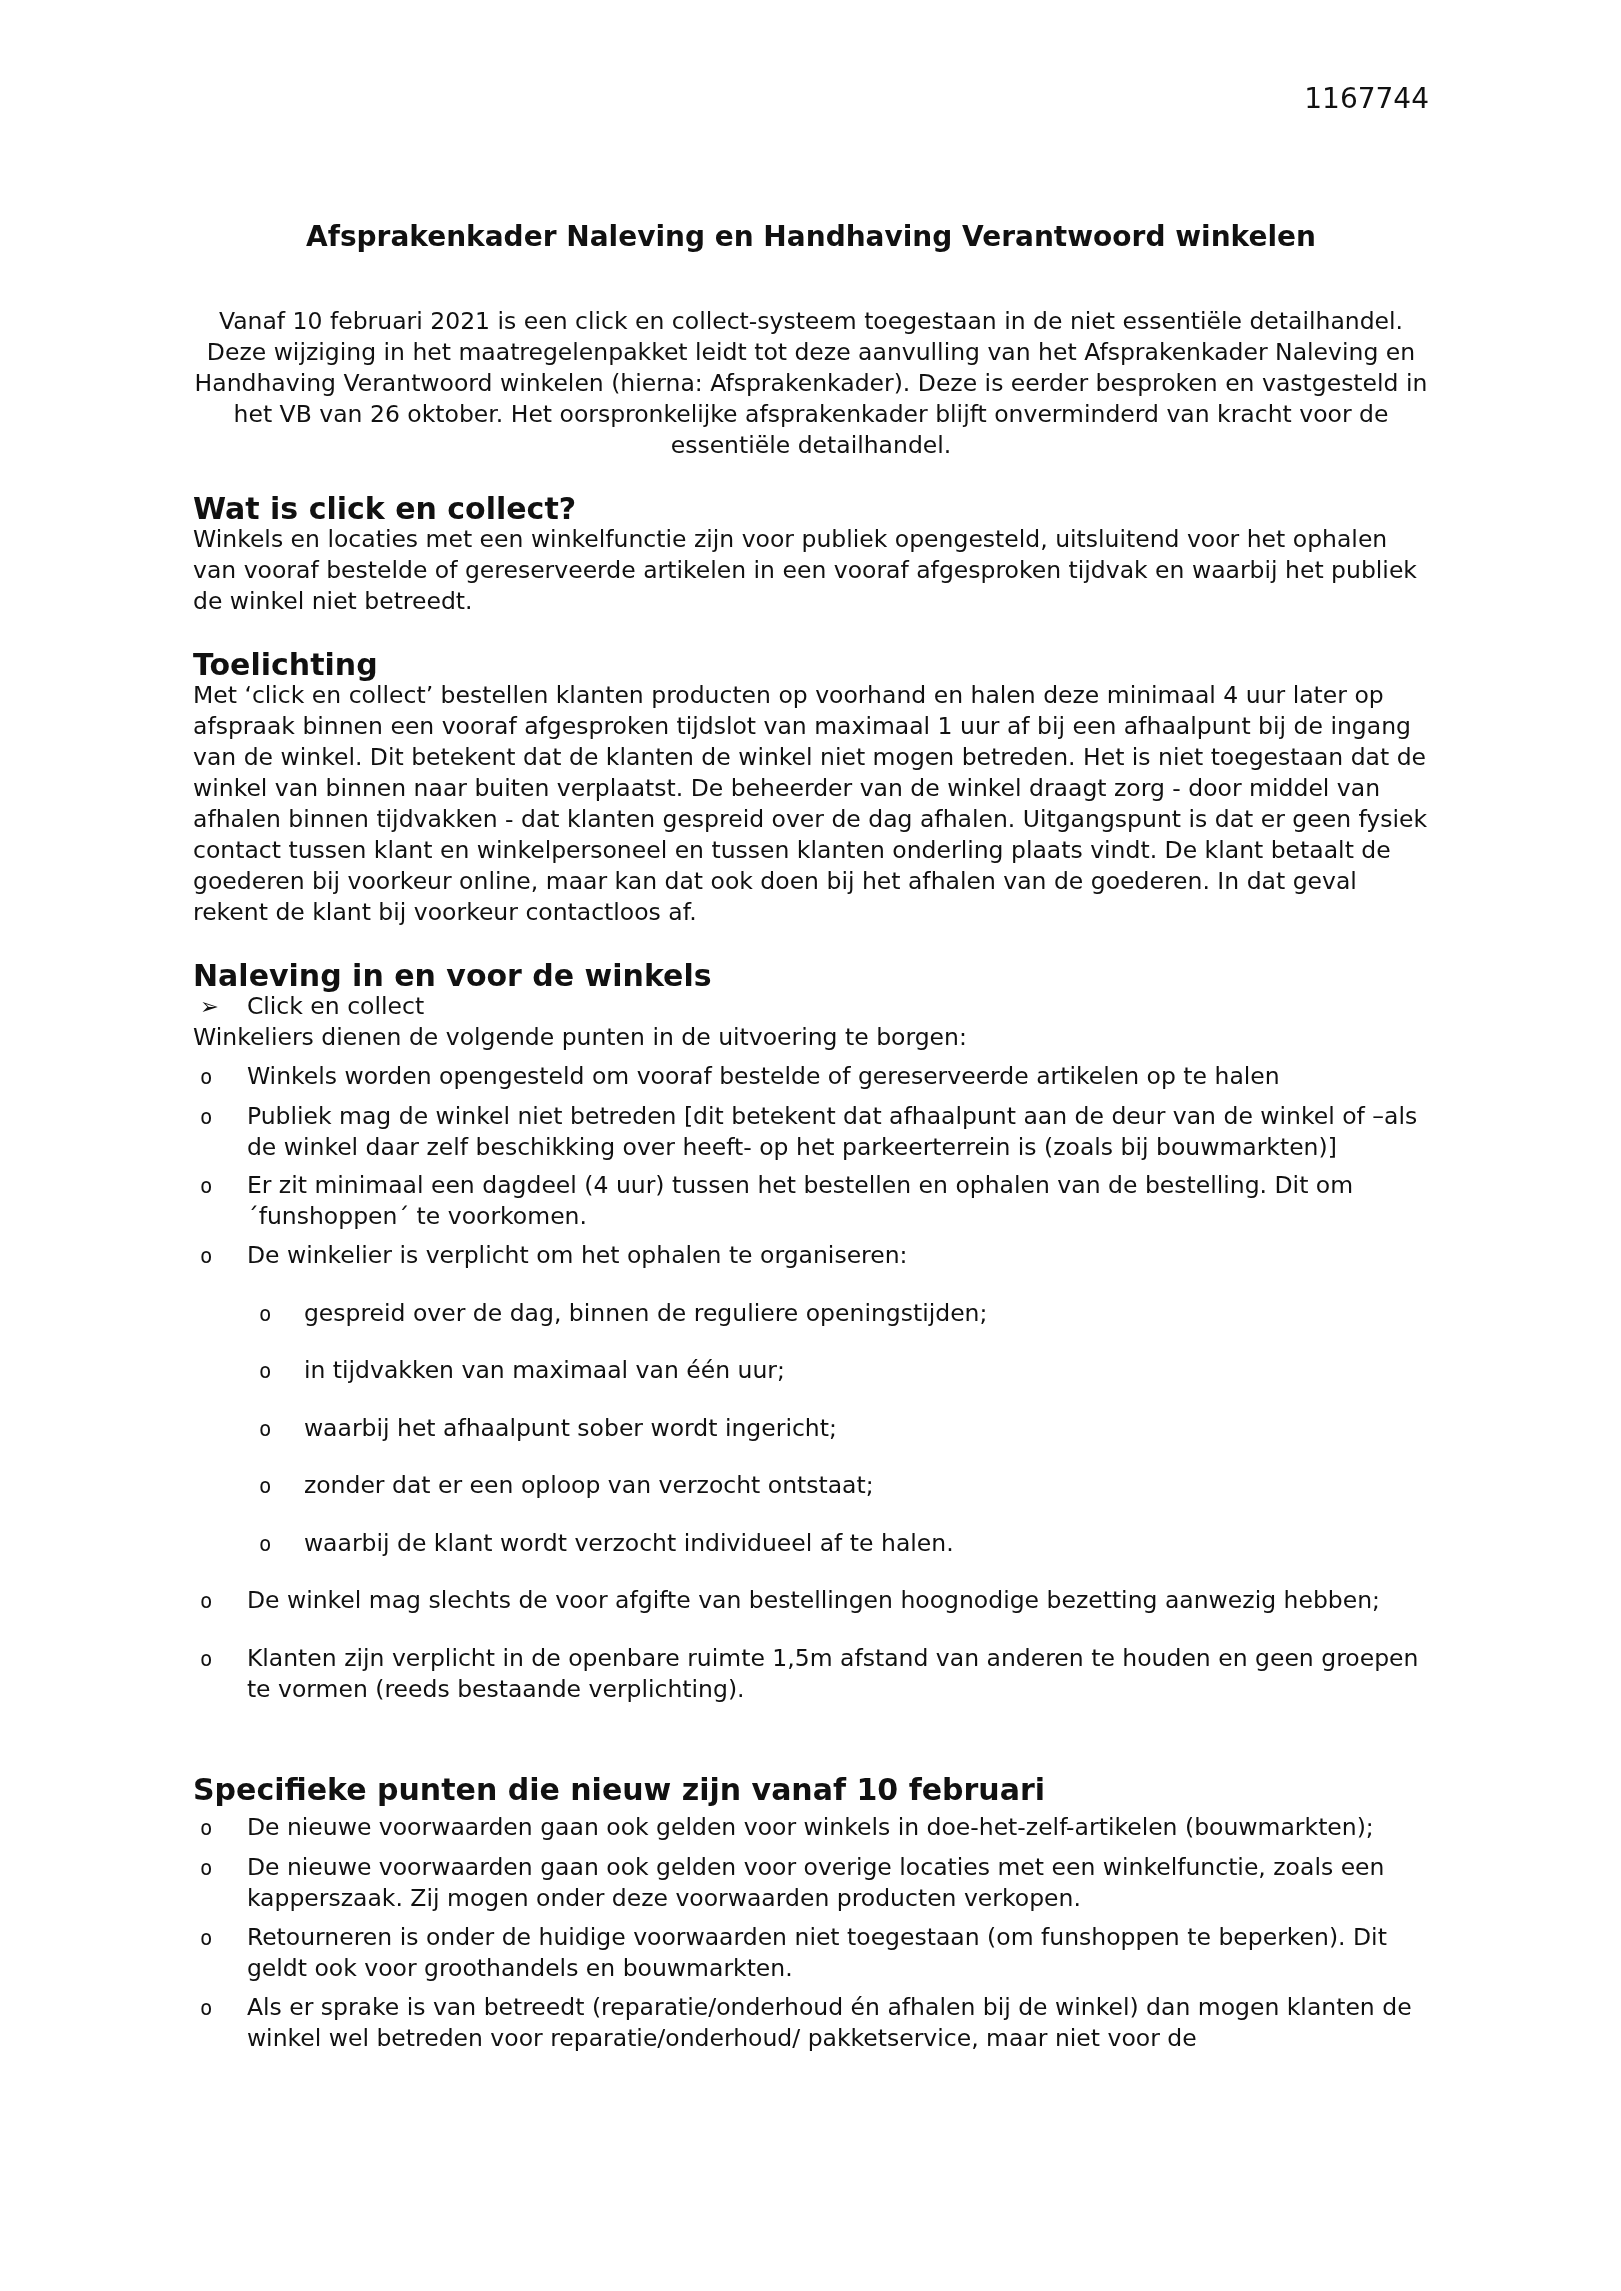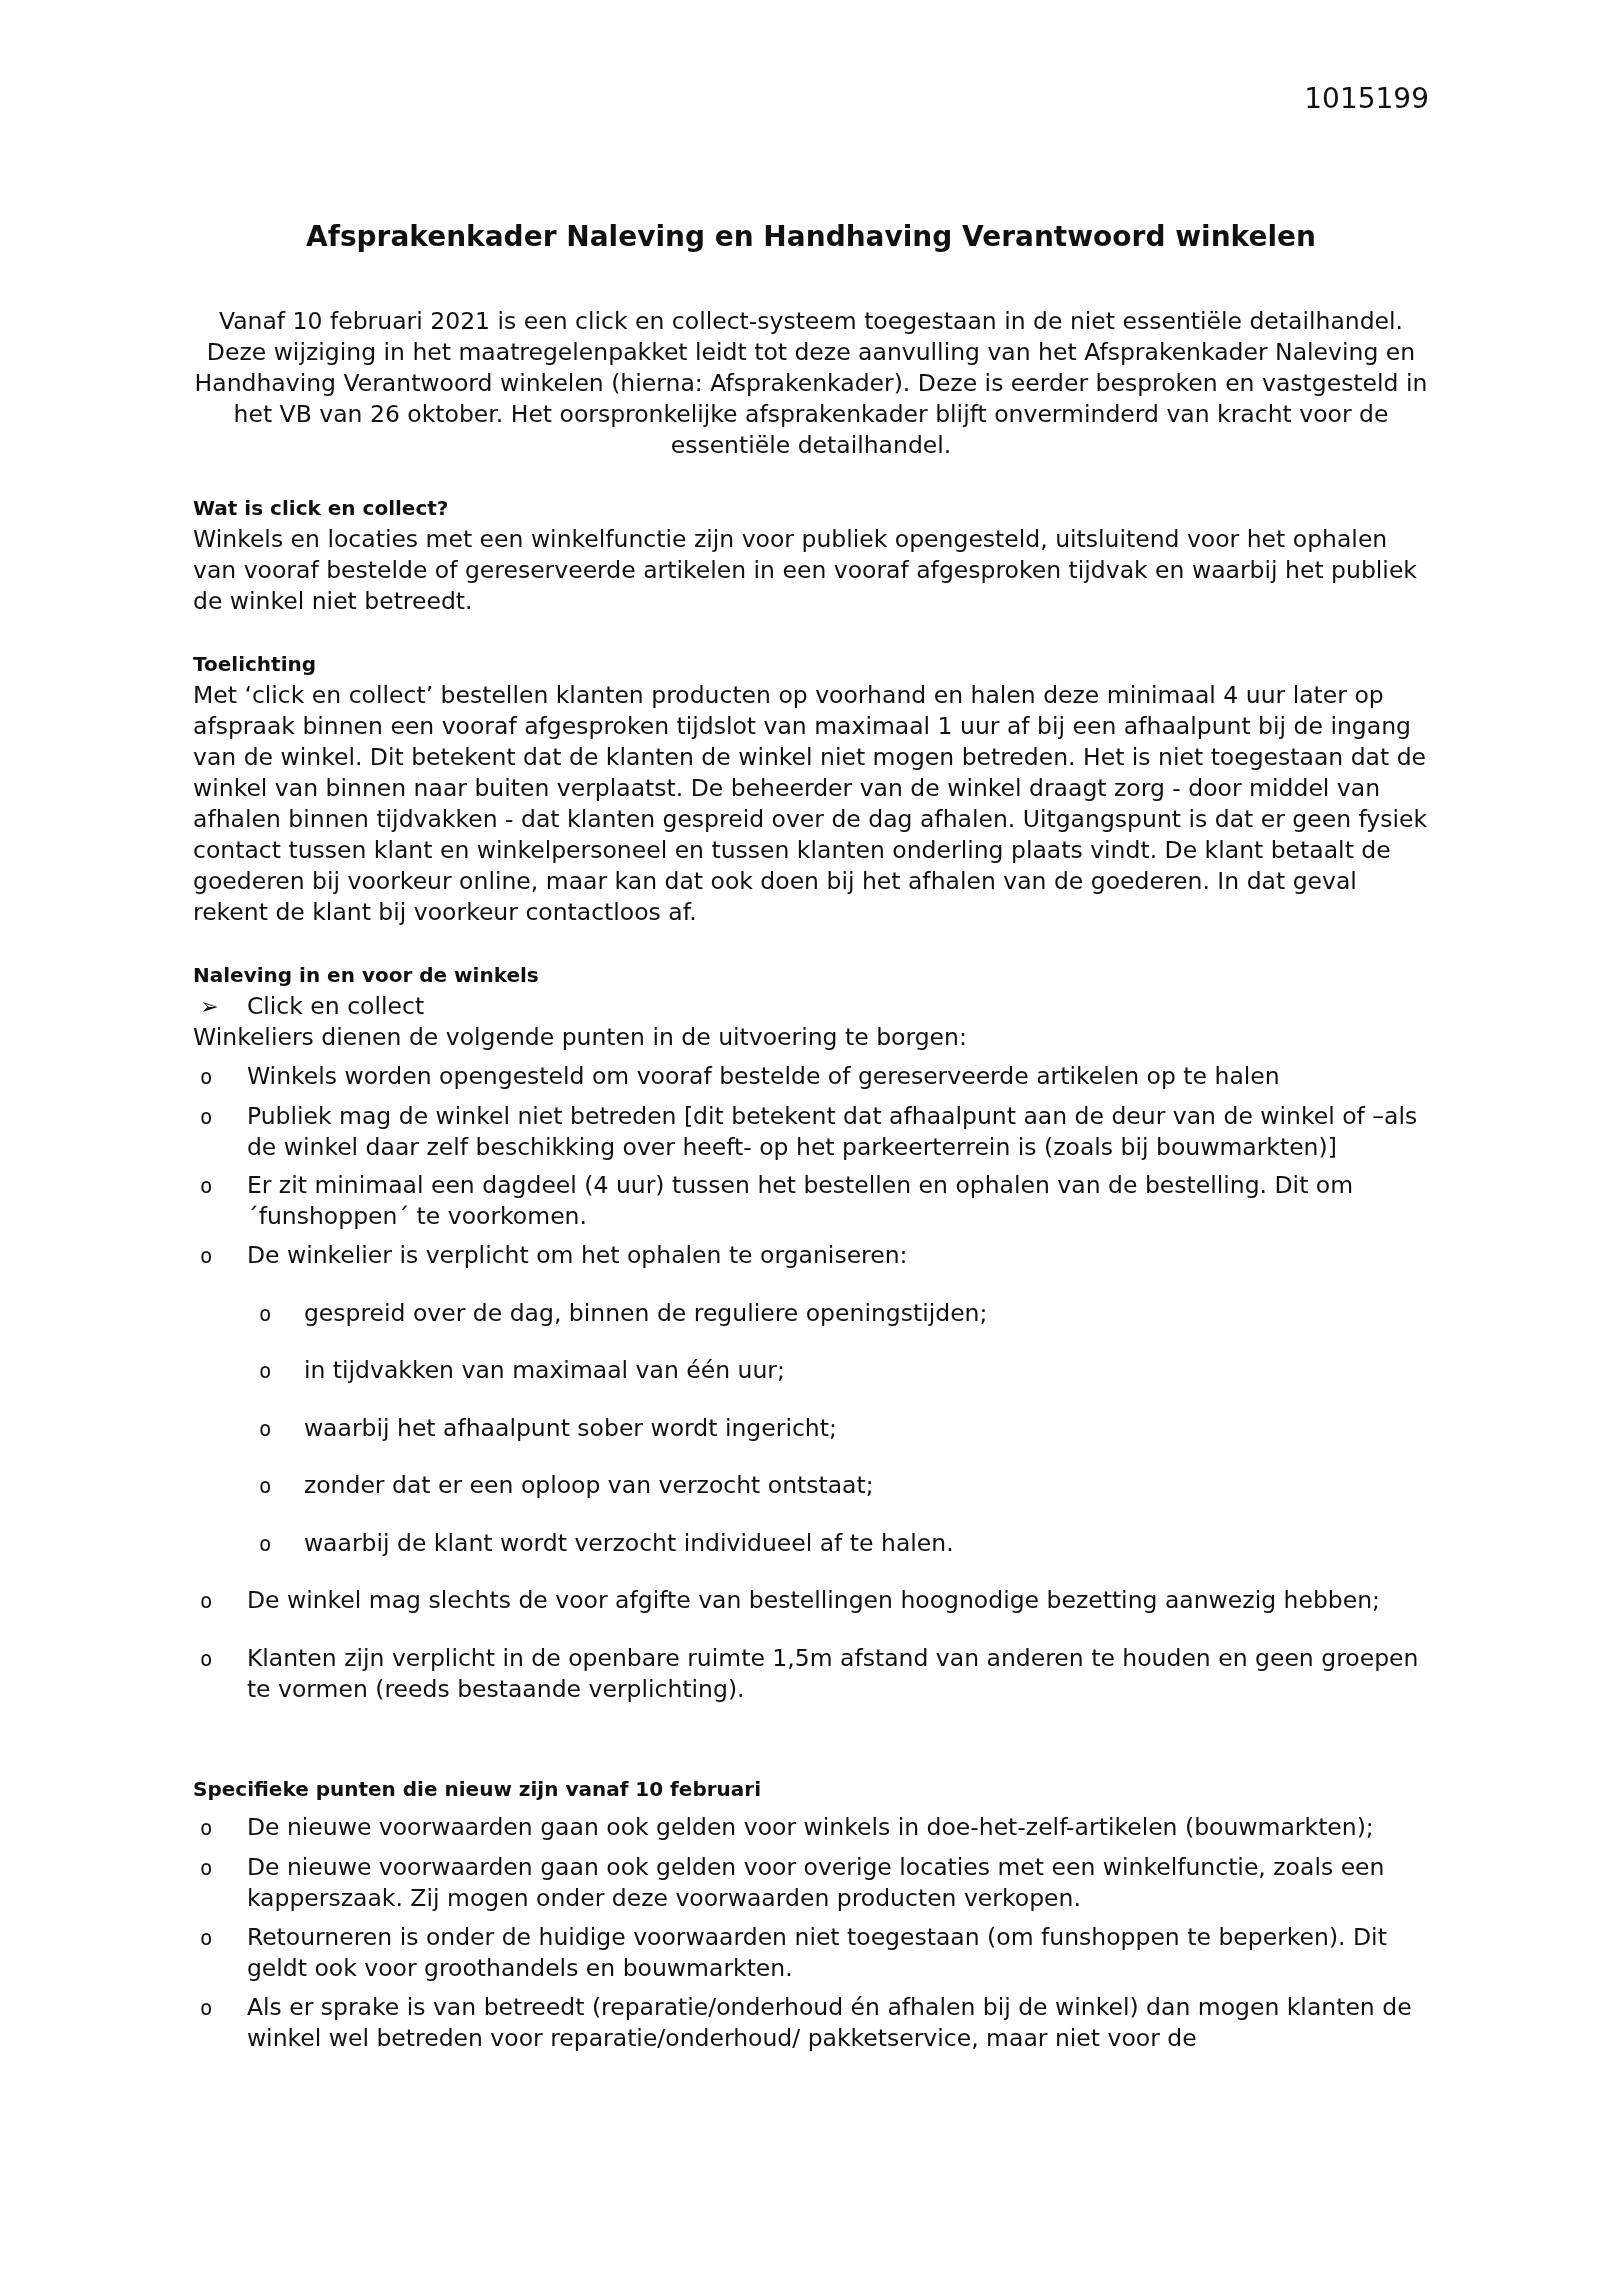--- a/index.html
+++ b/index.html
@@ -27,21 +27,21 @@
     font-size: 28px;
     line-height: 43px;
     font-weight: bold;
   }
   .doc-title .title-line { display: block; }
   .para { margin-top: 32px; }
   .para.intro { margin-top: 48px; text-align: center; }
   .para.tight { margin-top: 0; }
   .heading {
     margin-top: 32px;
-    font-size: 20px;
+    font-size: 30px;
     line-height: 31px;
     font-weight: bold;
   }
   .heading.big-gap { margin-top: 69px; }
   .li {
     display: flex;
     align-items: baseline;
     padding-left: 6.9px;
     margin-top: 7.8px;
   }
@@ -56,21 +56,21 @@
   }
   .marker.arrow { font-size: 22.5px; }
   .li-text { flex: 1 1 auto; }
 </style>
 </head>
 <body>
 
 <div class="page">
   <div class="content">
 
-    <div class="page-number">1015199</div>
+    <div class="page-number">1167744</div>
 
     <h1 class="doc-title">
       <span class="title-line">Afsprakenkader Naleving en Handhaving Verantwoord winkelen</span>
     </h1>
 
     <p class="para intro">Vanaf 10 februari 2021 is een click en collect-systeem toegestaan in de niet essentiële detailhandel. Deze wijziging in het maatregelenpakket leidt tot deze aanvulling van het Afsprakenkader Naleving en Handhaving Verantwoord winkelen (hierna: Afsprakenkader). Deze is eerder besproken en vastgesteld in het VB van 26 oktober. Het oorspronkelijke afsprakenkader blijft onverminderd van kracht voor de essentiële detailhandel.</p>
 
     <h2 class="heading">Wat is click en collect?</h2>
     <p class="para tight">Winkels en locaties met een winkelfunctie zijn voor publiek opengesteld, uitsluitend voor het ophalen van vooraf bestelde of gereserveerde artikelen in een vooraf afgesproken tijdvak en waarbij het publiek de winkel niet betreedt.</p>
 

